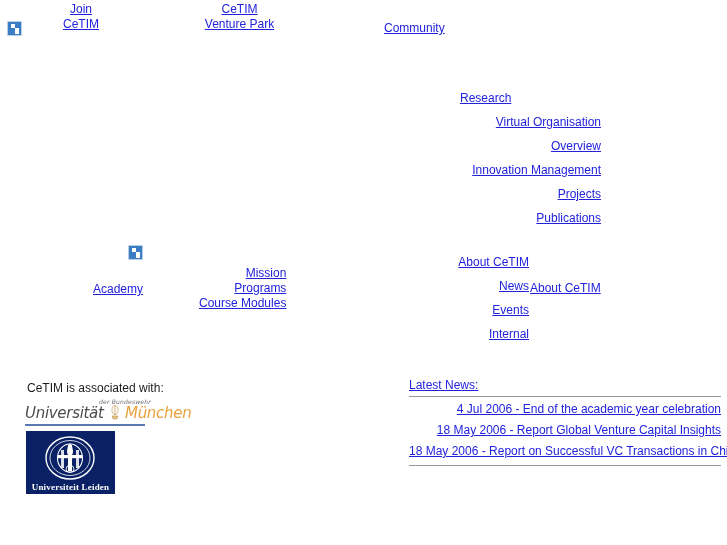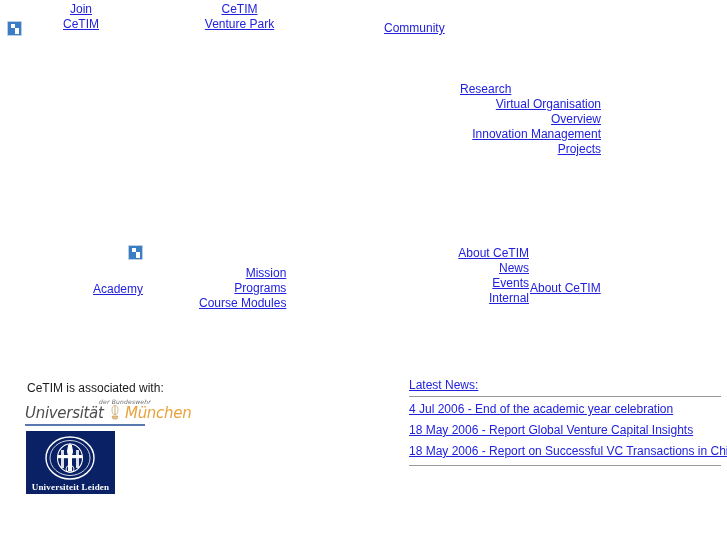--- a/index.html
+++ b/index.html
@@ -49,37 +49,37 @@
   }
   .broken-img::after {
     content: "";
     position: absolute;
     left: 7px; top: 6px;
     width: 4px; height: 6px;
     background: #ffffff;
   }
 
   .navcol { text-align: right; }
-  .navcol .lnk { display: block; }
+  .navcol .lnk { display: block; margin-top: 9px; }
   .navcol-left { text-align: left; }
   .navcol-left .lnk { display: block; text-align: right; }
 
   .center2 { text-align: center; }
   .center2 .lnk { display: block; }
 
   
   .news-panel { position: absolute; left: 409px; top: 378px; width: 312px; }
   .news-title { color: #2222dd; text-decoration: underline; font-size: 12px; display:inline-block; }
   .news-rule {
     border: none;
     border-top: 1px solid #999999;
     margin: 4px 0 5px 0;
     height: 0;
   }
-  .news-item { display: block; margin-bottom: 6px; line-height: 15px; white-space: normal; }
+  .news-item { display: block; margin-bottom: 6px; line-height: 15px; white-space: normal; text-align: right; }
 
   
   .assoc-label {
     position: absolute; left: 27px; top: 381px;
     font-size: 12px; color: #1a1a1a; font-family: "Liberation Sans", sans-serif;
   }
   .unibw {
     position: absolute; left: 25px; top: 398px;
     width: 165px; height: 28px;
   }
@@ -149,20 +149,21 @@
   <div class="abs" style="left:384px; top:21px;">
     <span class="lnk">Community</span>
   </div>
 
   <div class="abs navcol" style="left:380px; top:82px; width:221px;">
     <span class="lnk" style="display:block; text-align:left; margin-left:80px;">Research</span>
     <span class="lnk">Virtual Organisation</span>
     <span class="lnk">Overview</span>
     <span class="lnk">Innovation Management</span>
     <span class="lnk">Projects</span>
+    <span class="lnk">Publications</span>
   </div>
 
   <div class="abs" style="left:128px; top:245px;">
     <span class="broken-img"></span>
   </div>
   <div class="abs" style="left:93px; top:282px;">
     <span class="lnk">Academy</span>
   </div>
 
   <div class="abs navcol-left" style="left:199px; top:266px;">

